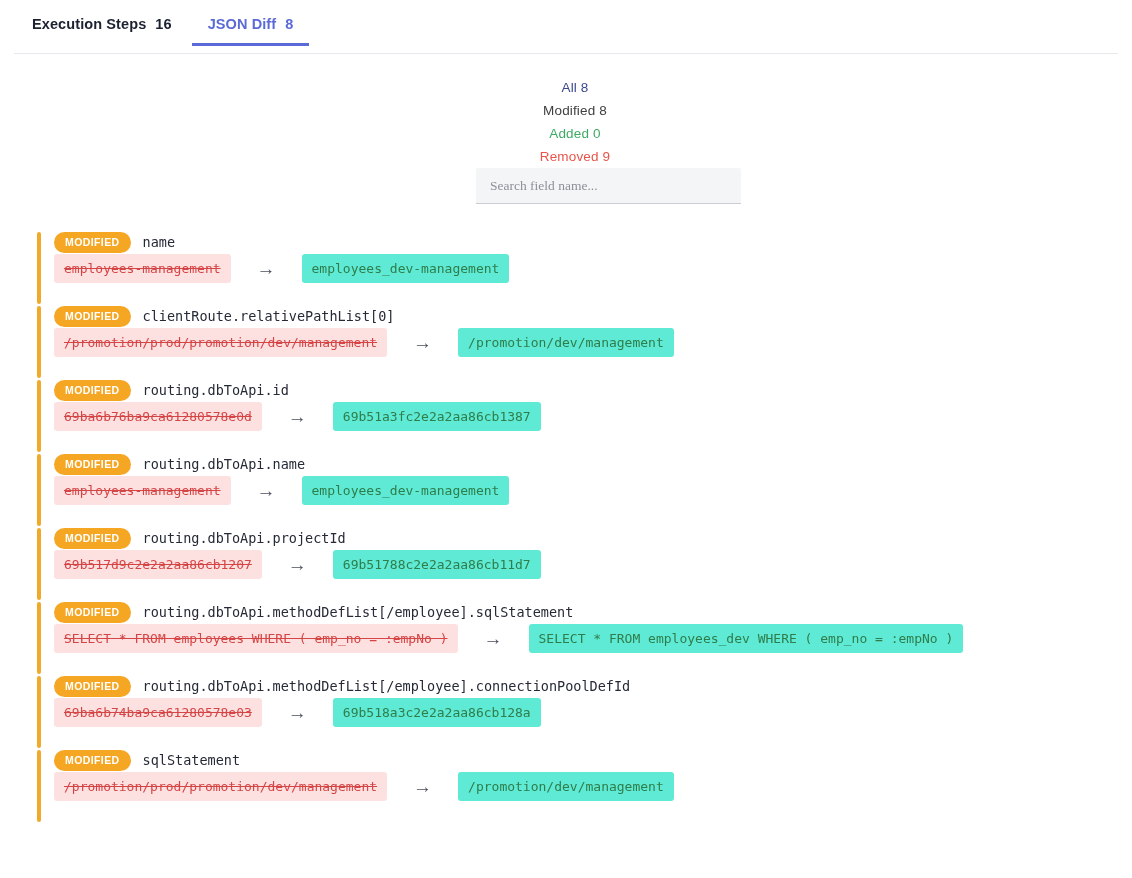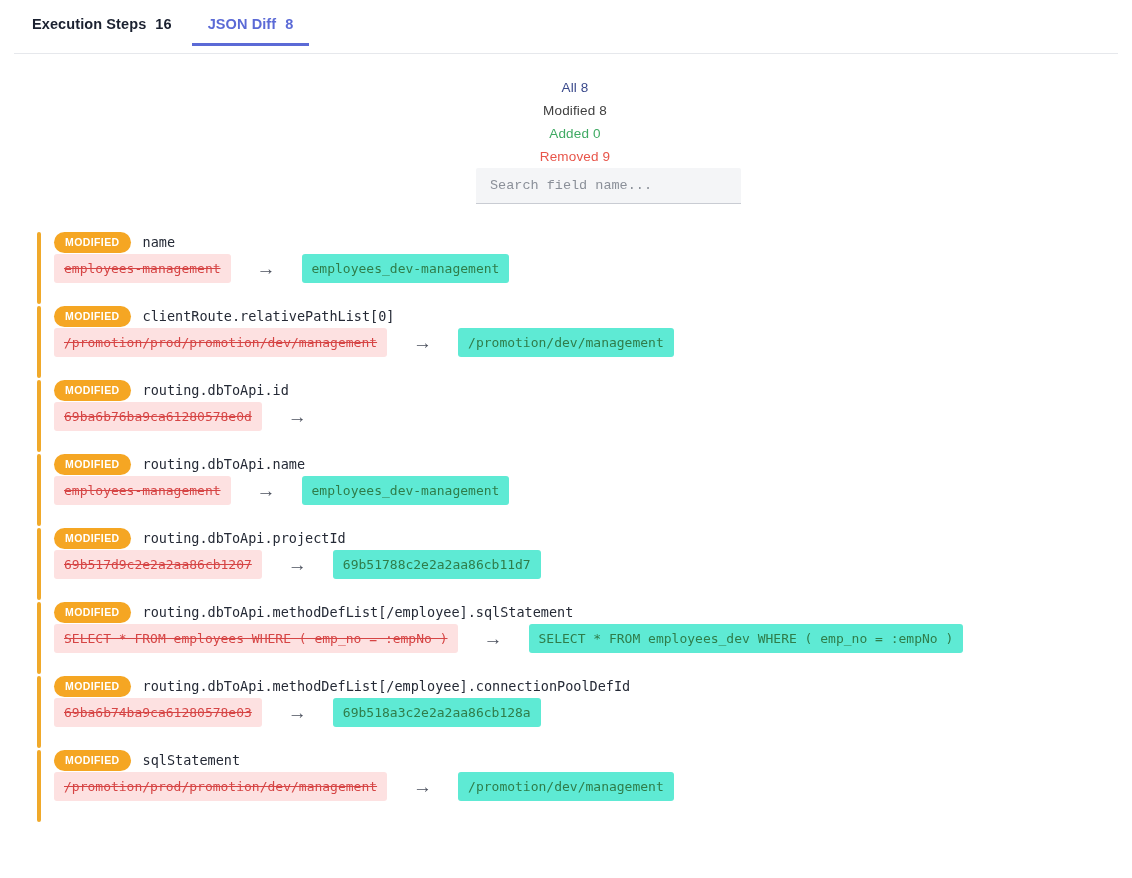--- a/index.html
+++ b/index.html
@@ -88,21 +88,21 @@
   .search-box {
     margin-left: 43px;
     width: 265px;
     height: 36px;
     background: #f4f5f7;
     border: none;
     border-bottom: 1px solid #c9ccd3;
     border-radius: 2px 2px 0 0;
     padding: 0 14px;
     font-size: 13.5px;
-    font-family: Liberation Mono, monospace;
+    font-family: Liberation Serif, serif;
     color: #3a3f4b;
     box-sizing: border-box;
     outline: none;
   }
   .search-box::placeholder { color: #8b9099; }
 
   
   .diff-list {
     padding: 26px 2px 0 0;
   }
@@ -226,20 +226,21 @@
     </div>
     <div class="diff-item">
       <div class="accent-bar"></div>
       <div class="diff-head">
         <span class="badge">MODIFIED</span>
         <span class="field-path">routing.dbToApi.id</span>
       </div>
       <div class="diff-values">
         <span class="val val-old">69ba6b76ba9ca61280578e0d</span>
         <span class="arrow">→</span>
+        <span class="val val-new">69b51a3fc2e2a2aa86cb1387</span>
       </div>
     </div>
     <div class="diff-item">
       <div class="accent-bar"></div>
       <div class="diff-head">
         <span class="badge">MODIFIED</span>
         <span class="field-path">routing.dbToApi.name</span>
       </div>
       <div class="diff-values">
         <span class="val val-old">employees-management</span>

